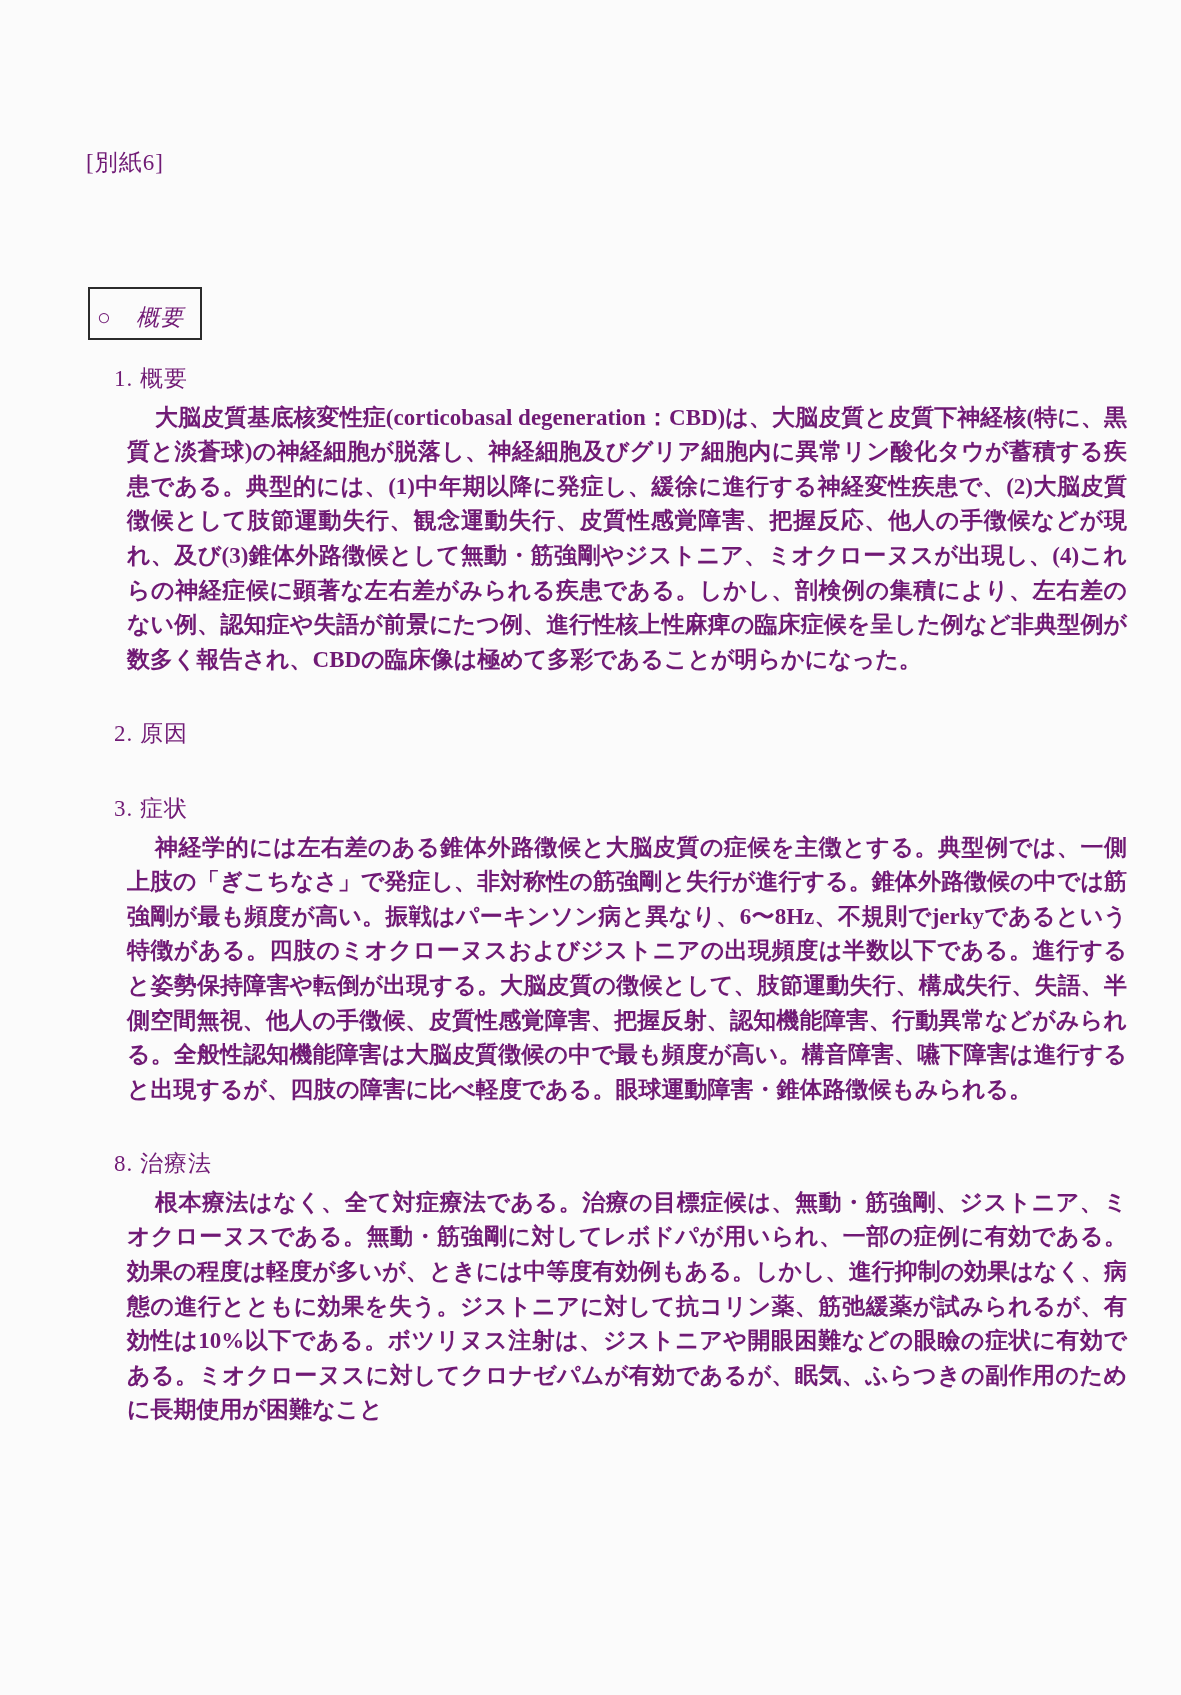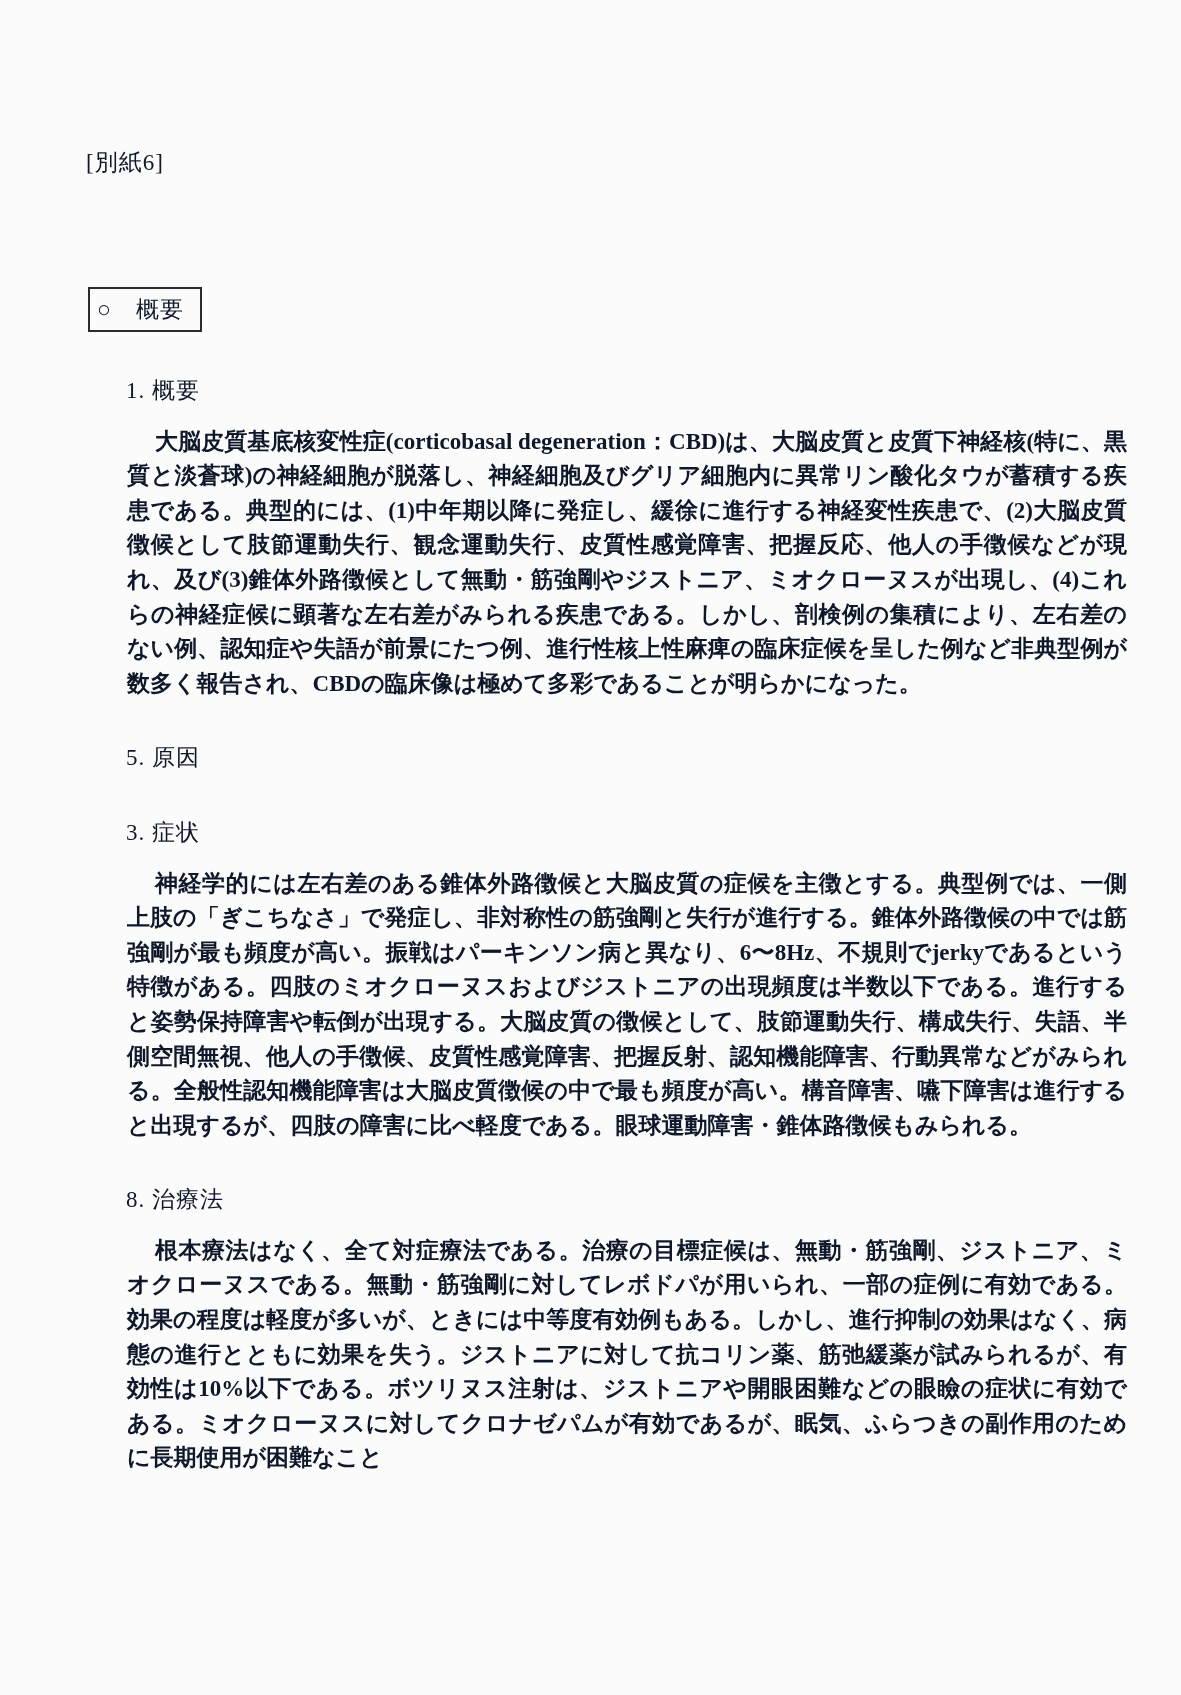--- a/index.html
+++ b/index.html
@@ -1,21 +1,21 @@
 <!DOCTYPE html>
 <html lang="ja"><head>
 <meta charset="utf-8">
 <style>
   html,body{margin:0;padding:0;background:#fbfbfb;}
   .page{
     position:relative;
     width:1181px;
     height:1695px;
     background:#fbfbfb;
-    color:#0f172a;
+    color:#701a75;
     font-family:"Liberation Serif","DejaVu Serif",serif;
     font-size:23px;
     line-height:34.6px;
     overflow:hidden;
   }
   .attachment-label{
     position:absolute;
     left:86px;
     top:146px;
     letter-spacing:1px;
@@ -26,35 +26,36 @@
     top:216px;
     width:100%;
     text-align:center;
     letter-spacing:2px;
   }
   .overview-box{
     position:absolute;
     left:88px;
     top:287px;
     border:2px solid #2b2b2b;
-    padding:4px 16px 2px 7px;
+    padding:12px 16px 2px 7px;
     letter-spacing:1px;
+    font-style:italic;
   }
   .content{
     position:absolute;
     left:110px;
     top:358px;
     width:1025px;
   }
   .section{
     margin:0 0 40px 0;
   }
   .section:last-child{margin-bottom:0;}
   .section-heading{
-    margin:16px;
+    margin:4px;
     font-size:23px;
     font-weight:normal;
     line-height:34.6px;
     letter-spacing:1px;
   }
   .section-paragraph{
     margin:0 0 0 17px;
     width:1000px;
     text-indent:28px;
     text-align:justify;
@@ -75,21 +76,21 @@
   </div>
 
   <div class="content">
 
     <div class="section">
       <h2 class="section-heading">1. 概要</h2>
       <p class="section-paragraph">大脳皮質基底核変性症(corticobasal degeneration：CBD)は、大脳皮質と皮質下神経核(特に、黒質と淡蒼球)の神経細胞が脱落し、神経細胞及びグリア細胞内に異常リン酸化タウが蓄積する疾患である。典型的には、(1)中年期以降に発症し、緩徐に進行する神経変性疾患で、(2)大脳皮質徴候として肢節運動失行、観念運動失行、皮質性感覚障害、把握反応、他人の手徴候などが現れ、及び(3)錐体外路徴候として無動・筋強剛やジストニア、ミオクローヌスが出現し、(4)これらの神経症候に顕著な左右差がみられる疾患である。しかし、剖検例の集積により、左右差のない例、認知症や失語が前景にたつ例、進行性核上性麻痺の臨床症候を呈した例など非典型例が数多く報告され、CBDの臨床像は極めて多彩であることが明らかになった。</p>
     </div>
 
     <div class="section">
-      <h2 class="section-heading">5. 原因</h2>
+      <h2 class="section-heading">2. 原因</h2>
     </div>
 
     <div class="section">
       <h2 class="section-heading">3. 症状</h2>
       <p class="section-paragraph">神経学的には左右差のある錐体外路徴候と大脳皮質の症候を主徴とする。典型例では、一側上肢の「ぎこちなさ」で発症し、非対称性の筋強剛と失行が進行する。錐体外路徴候の中では筋強剛が最も頻度が高い。振戦はパーキンソン病と異なり、6〜8Hz、不規則でjerkyであるという特徴がある。四肢のミオクローヌスおよびジストニアの出現頻度は半数以下である。進行すると姿勢保持障害や転倒が出現する。大脳皮質の徴候として、肢節運動失行、構成失行、失語、半側空間無視、他人の手徴候、皮質性感覚障害、把握反射、認知機能障害、行動異常などがみられる。全般性認知機能障害は大脳皮質徴候の中で最も頻度が高い。構音障害、嚥下障害は進行すると出現するが、四肢の障害に比べ軽度である。眼球運動障害・錐体路徴候もみられる。</p>
     </div>
 
     <div class="section">
       <h2 class="section-heading">8. 治療法</h2>
       <p class="section-paragraph">根本療法はなく、全て対症療法である。治療の目標症候は、無動・筋強剛、ジストニア、ミオクローヌスである。無動・筋強剛に対してレボドパが用いられ、一部の症例に有効である。効果の程度は軽度が多いが、ときには中等度有効例もある。しかし、進行抑制の効果はなく、病態の進行とともに効果を失う。ジストニアに対して抗コリン薬、筋弛緩薬が試みられるが、有効性は10%以下である。ボツリヌス注射は、ジストニアや開眼困難などの眼瞼の症状に有効である。ミオクローヌスに対してクロナゼパムが有効であるが、眠気、ふらつきの副作用のために長期使用が困難なこと</p>

